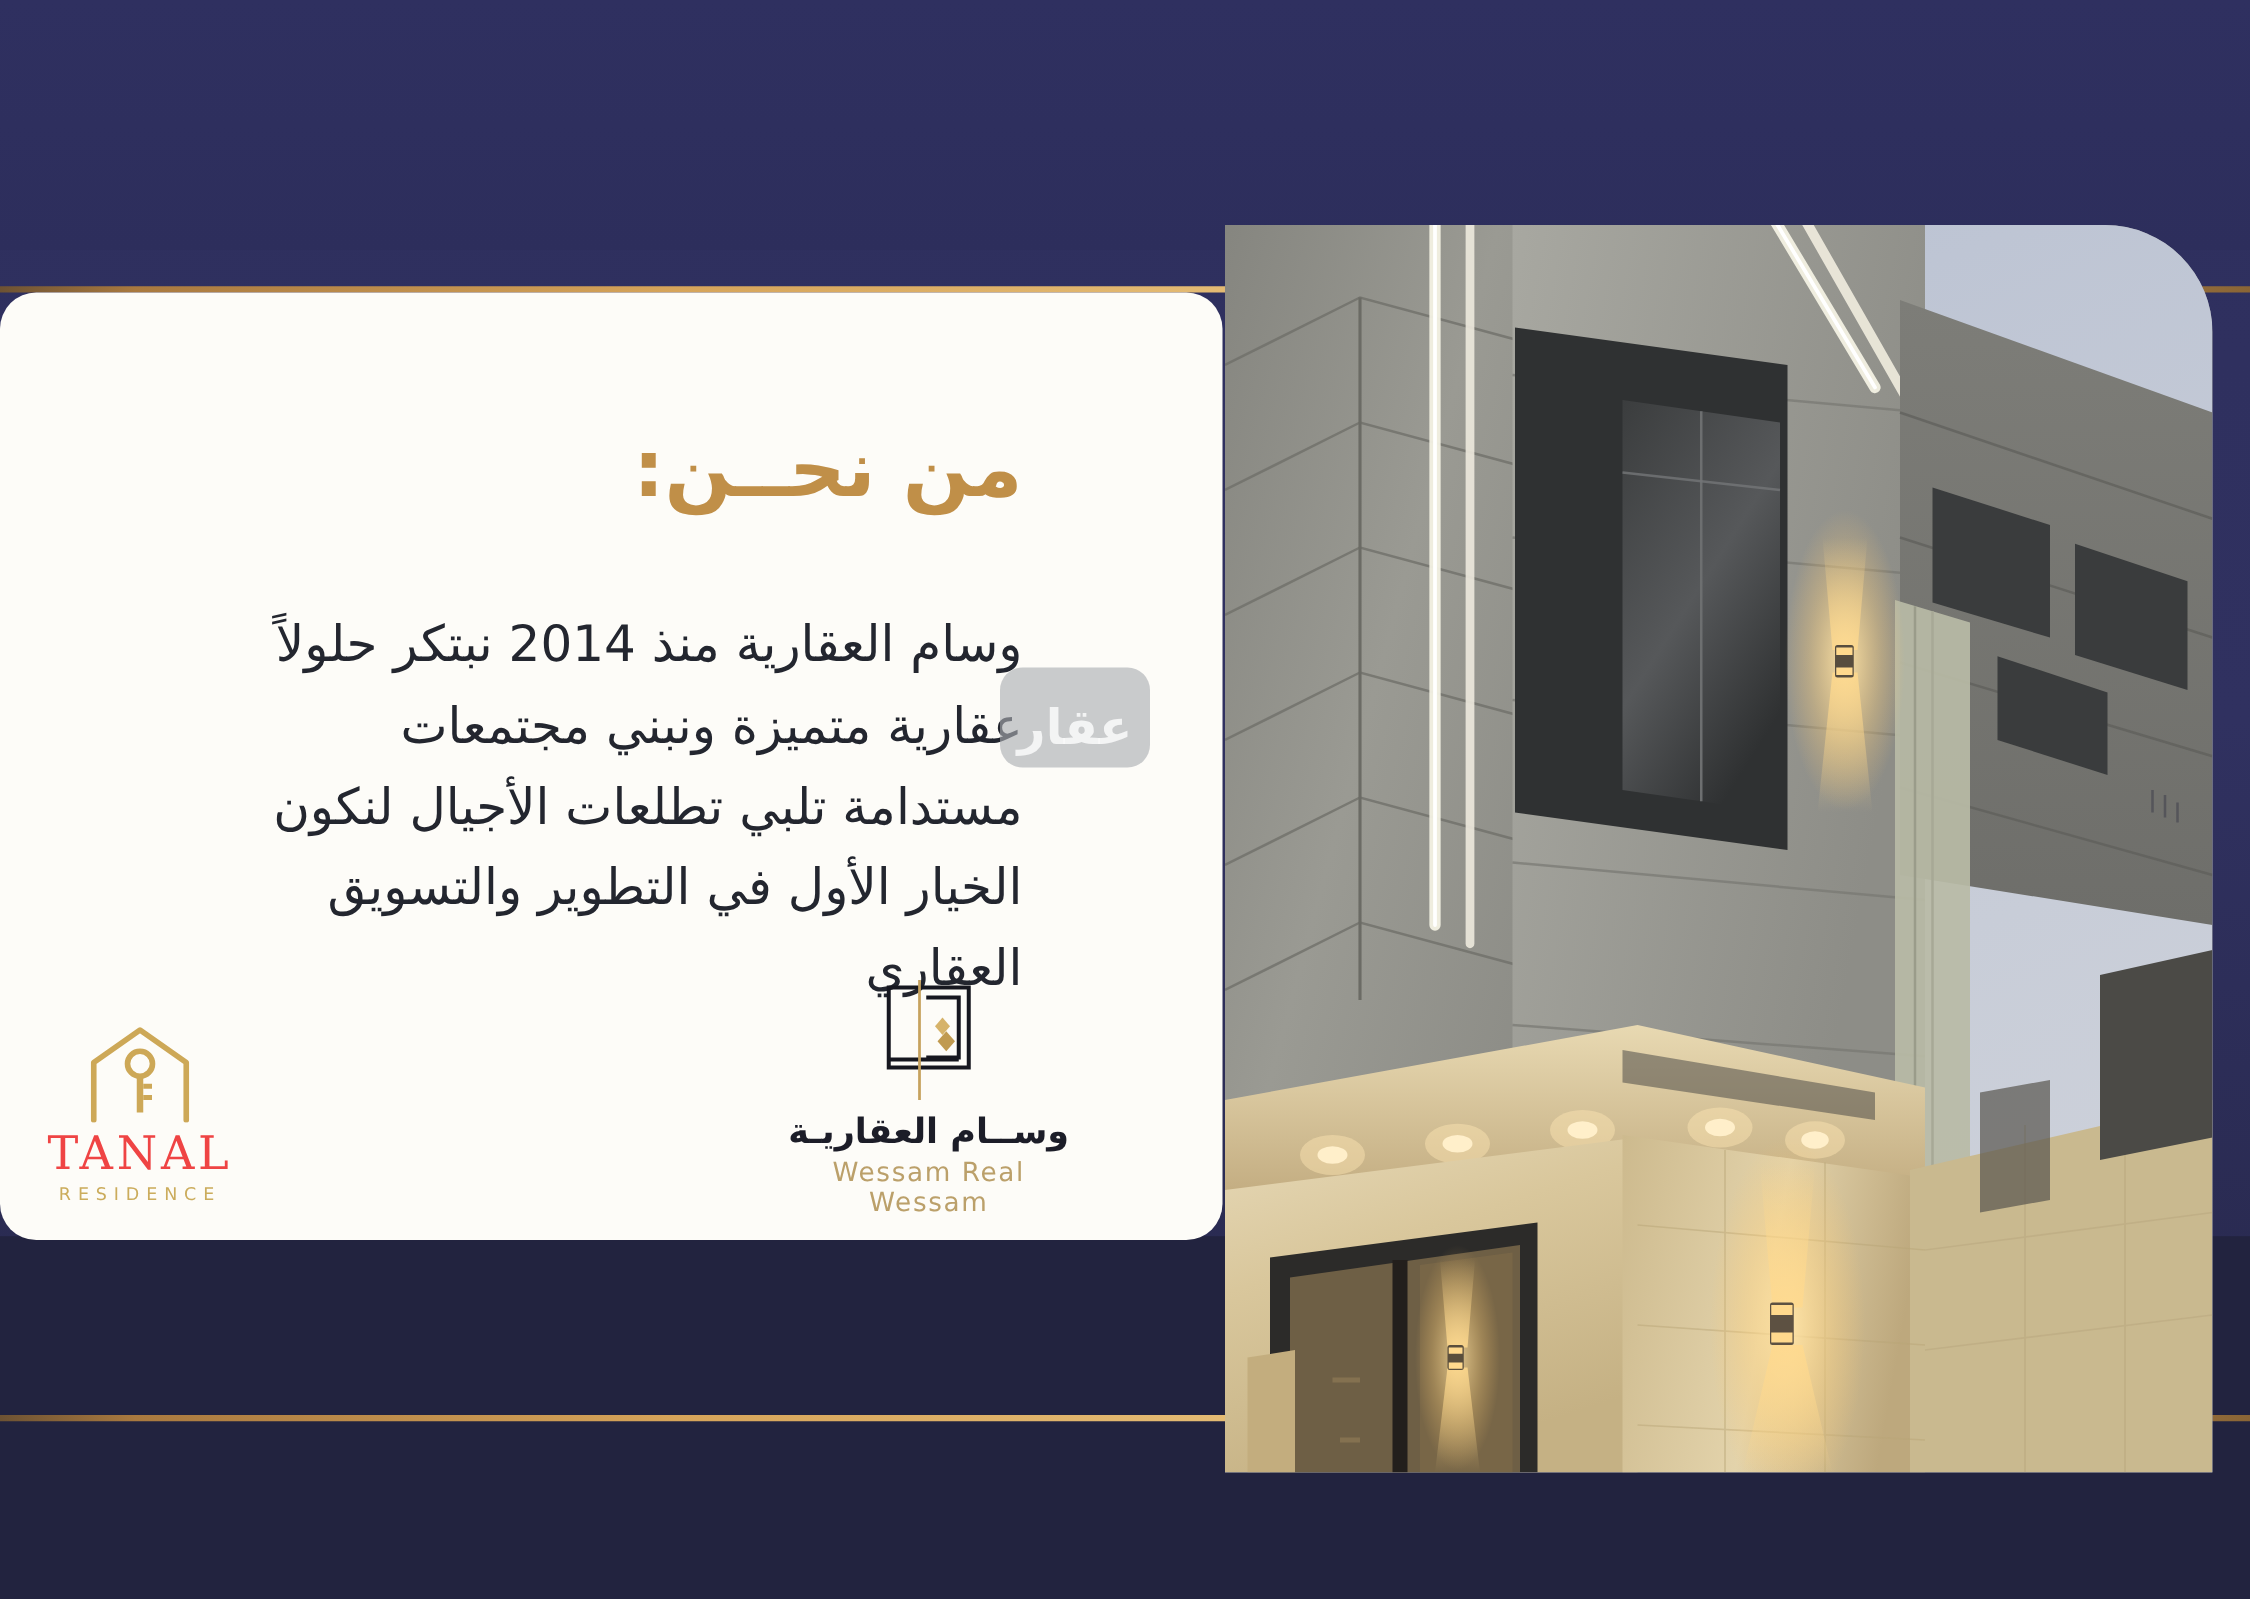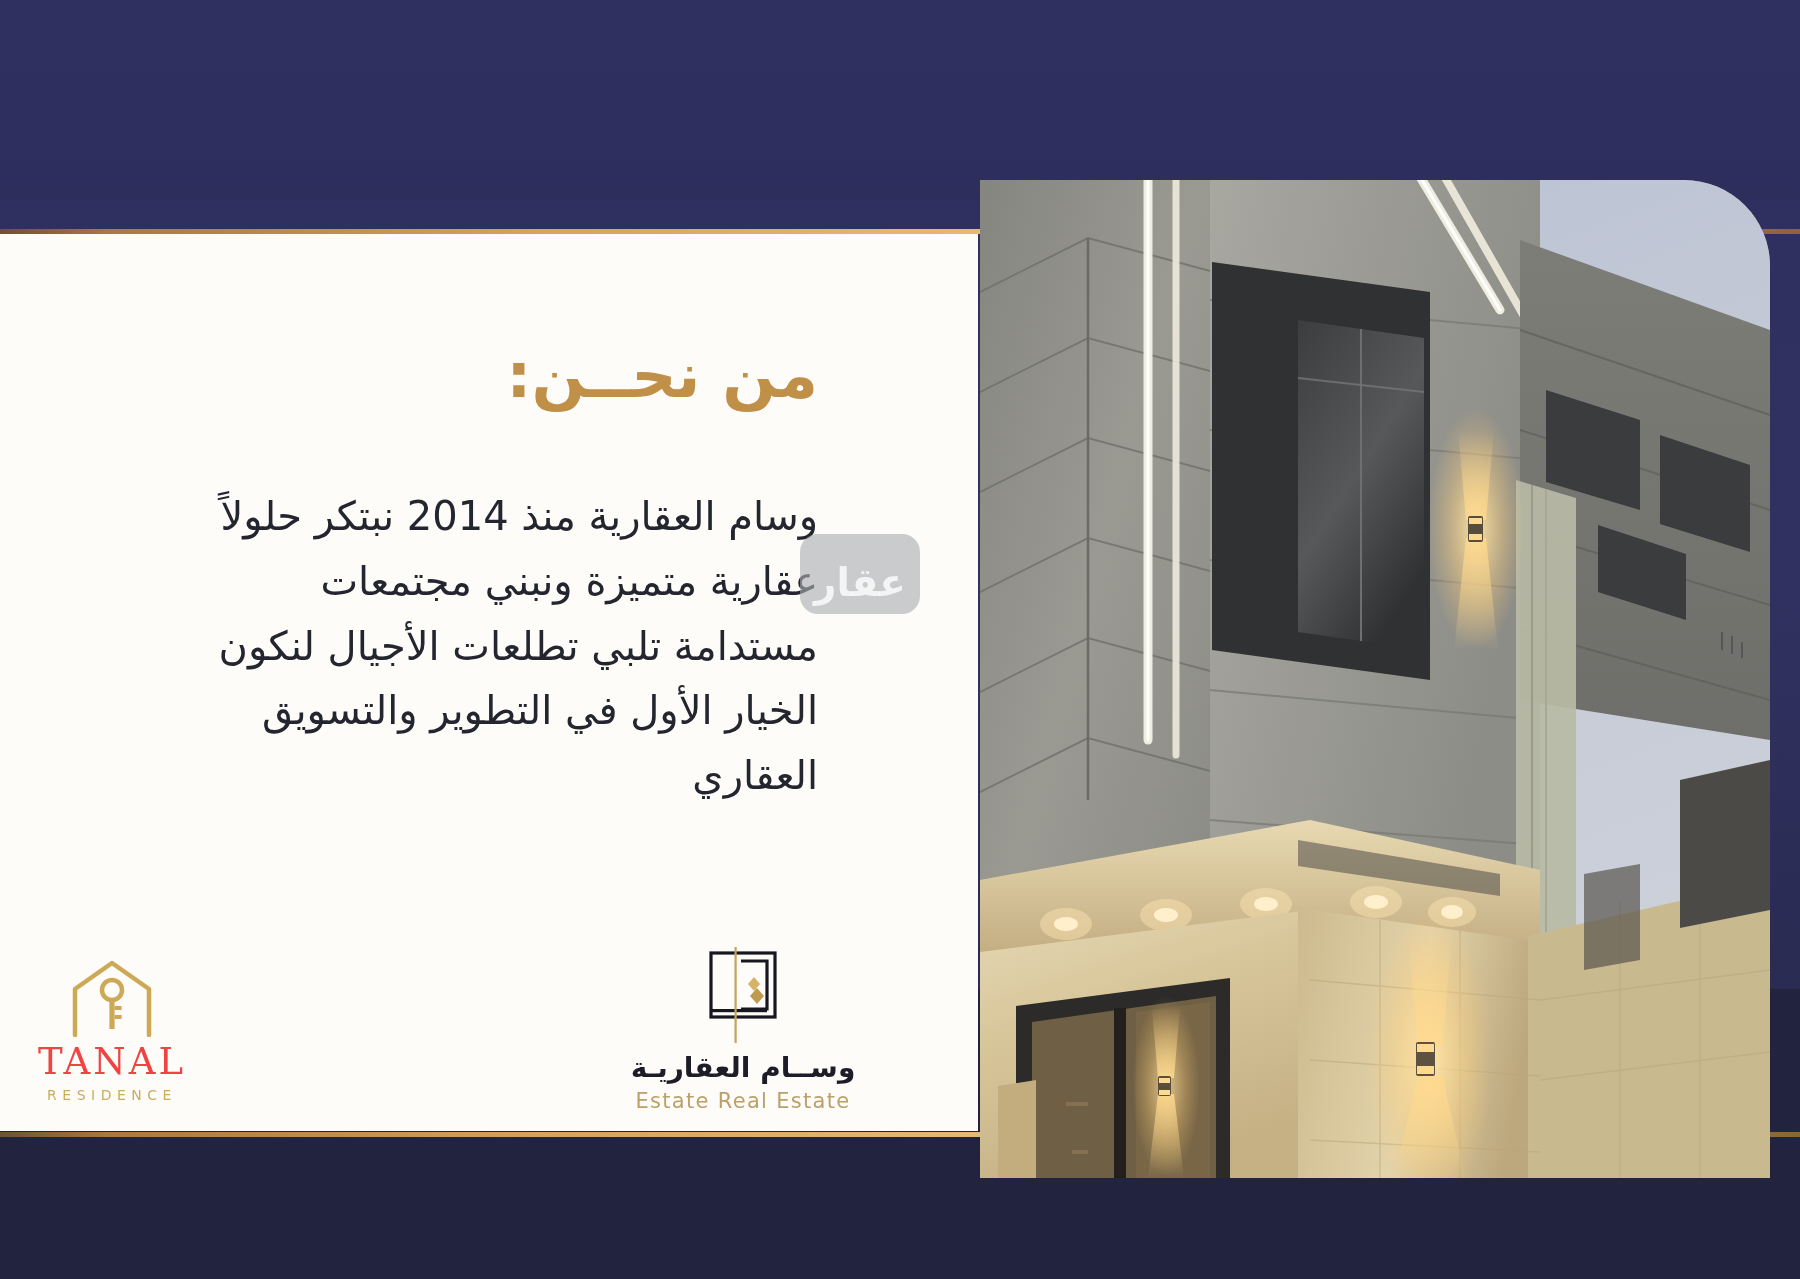--- a/index.html
+++ b/index.html
@@ -34,23 +34,24 @@
     background:linear-gradient(90deg,#6d5233 0%,#a9793f 6%,#d6a45a 30%,#e4bb74 55%,#c7984f 78%,#8a6536 100%);
     z-index:6;
   }
   .gold-rule.top{ top:229px; }
   .gold-rule.bottom{ bottom:142px; }
 
   
   #card{
     position:absolute;
     left:0; top:234px;
-    width:978px; height:897px;
+    width:978px; height:758px;
     background:#fdfcf8;
     z-index:8;
+    border-radius:29px;
   }
 
   #card-inner{
     position:relative;
     width:100%; height:100%;
     padding:0;
   }
 
   
   .heading{
@@ -201,21 +202,21 @@
 
           <path d="M44 14 L70 14 L70 62 L44 62" fill="none" stroke="#16171f" stroke-width="3.2"></path>
           <rect x="14" y="62" width="56" height="3.2" fill="#16171f"></rect>
 
           <rect x="37.5" y="0" width="2.2" height="96" fill="#c6a25e"></rect>
 
           <path d="M57 30 L63 37 L57 44 L51 37 Z" fill="#d6b36a"></path>
           <path d="M60 41 L67 49 L60 57 L53 49 Z" fill="#c09a50"></path>
         </svg>
         <div class="wessam-ar">وســام العقاريـة</div>
-        <div class="wessam-en">Estate Real Estate</div>
+        <div class="wessam-en">Wessam Real Wessam</div>
       </div>
 
     </div>
   </div>
 
   <div id="photo">
     <svg viewBox="0 0 790 998" preserveAspectRatio="none">
       <defs>
         <linearGradient id="sky" x1="0" y1="0" x2="0.3" y2="1">
           <stop offset="0%" stop-color="#b9c1d2"></stop>

